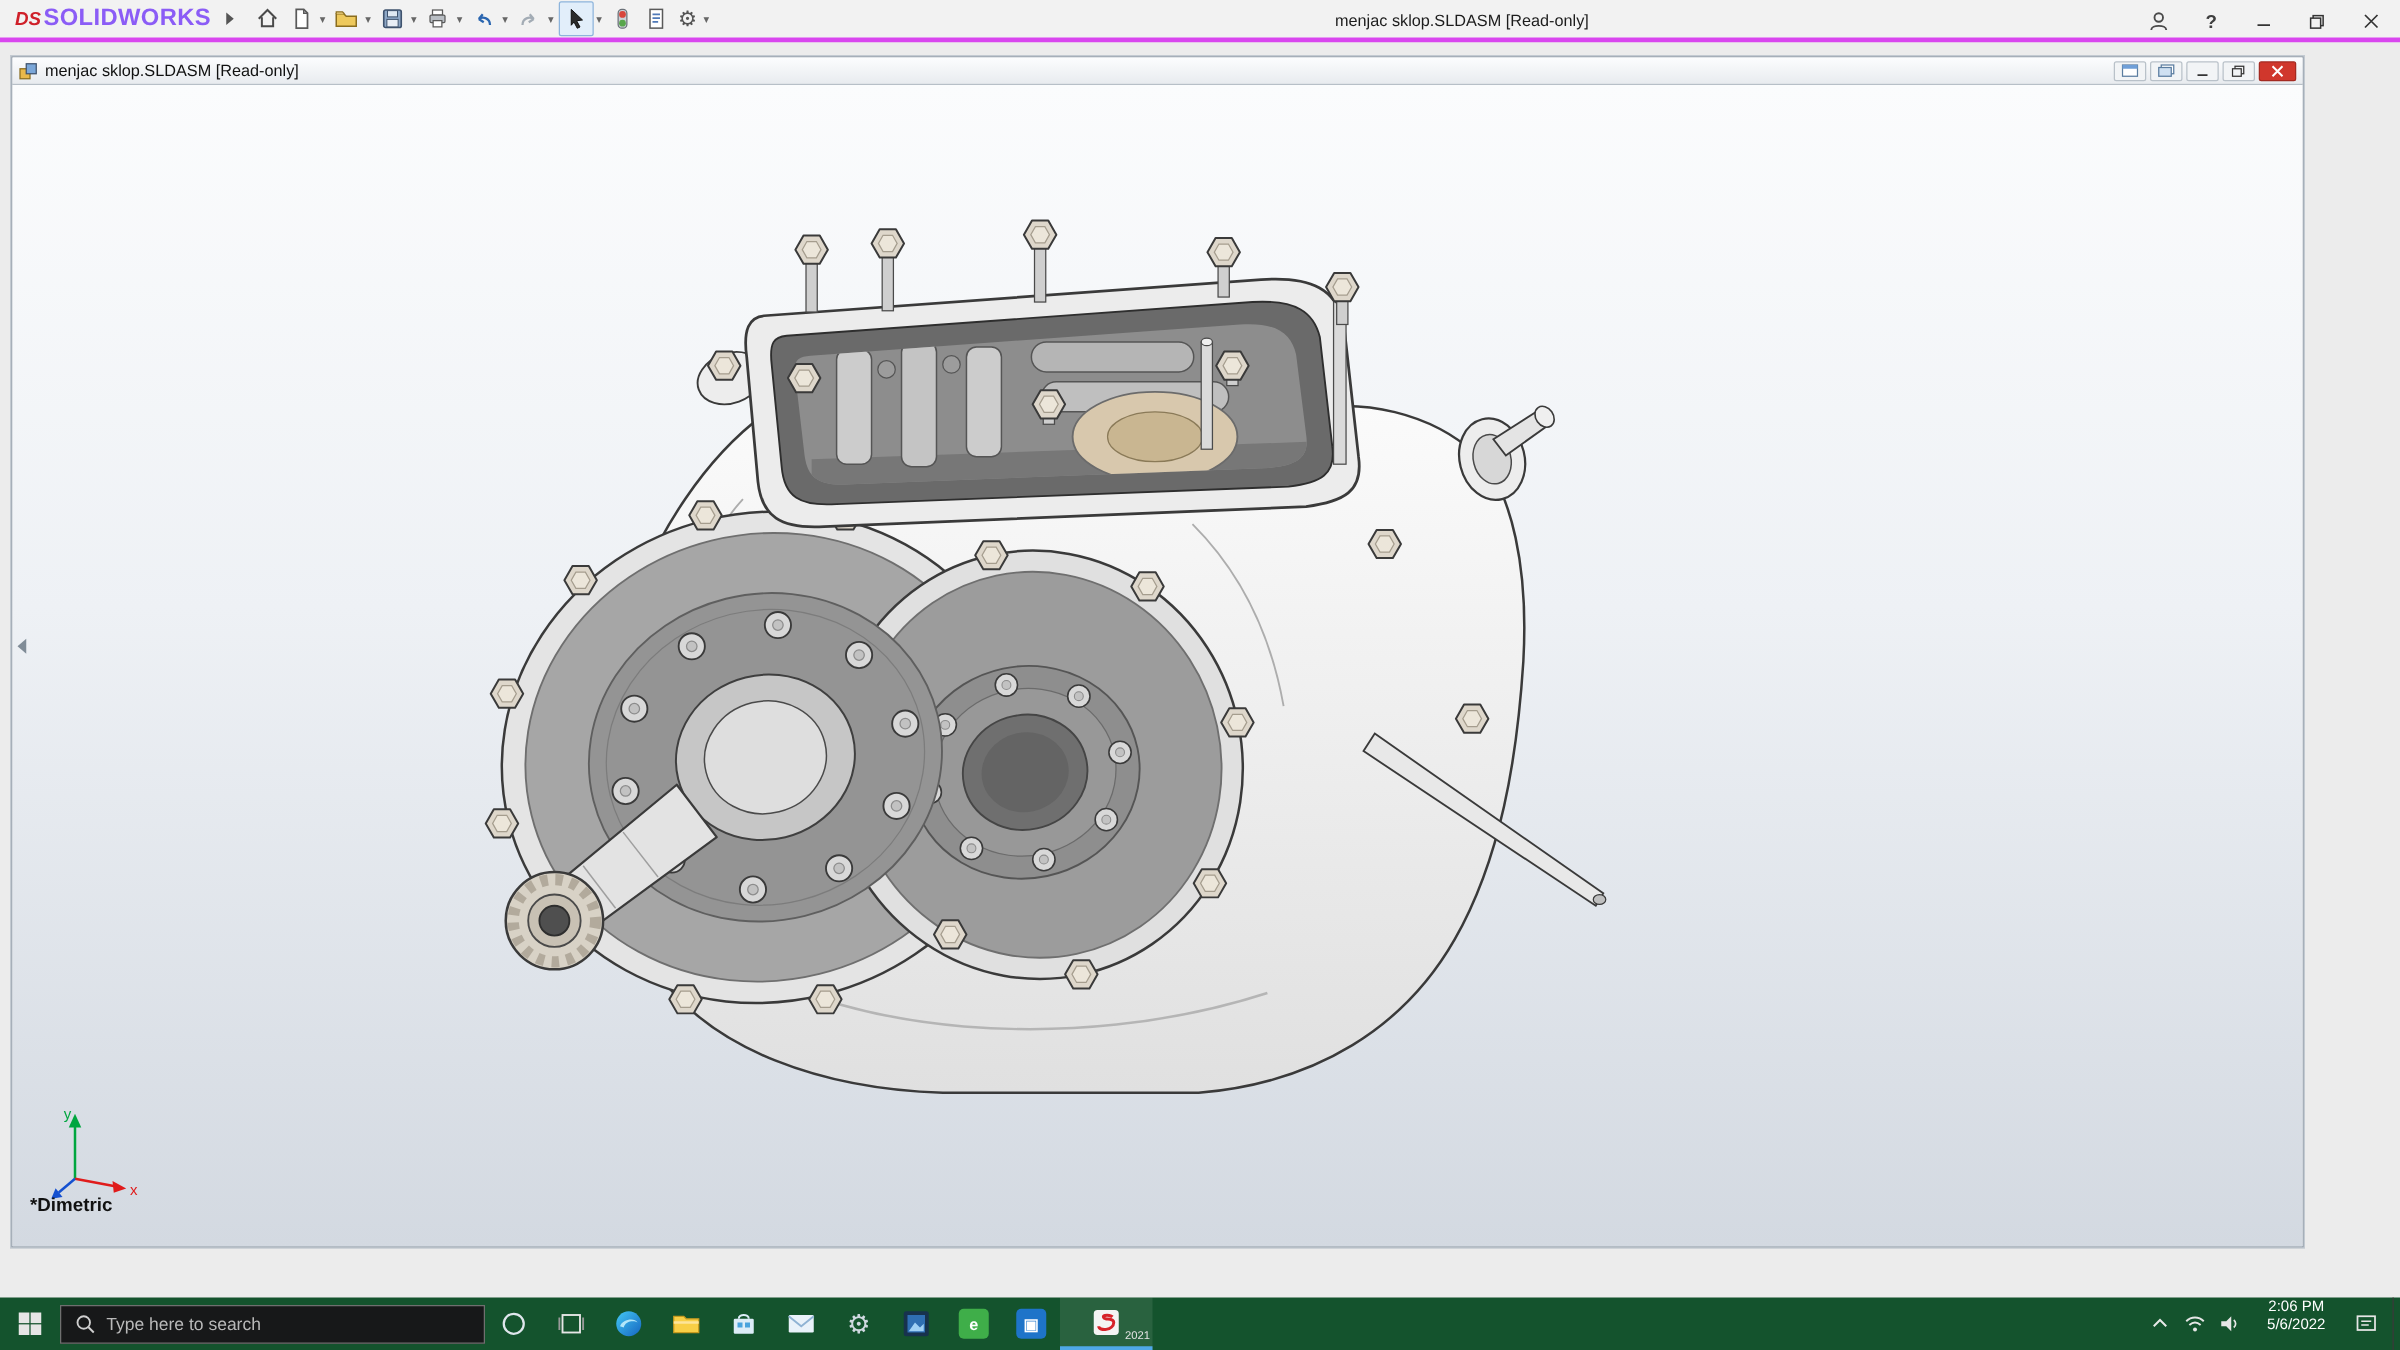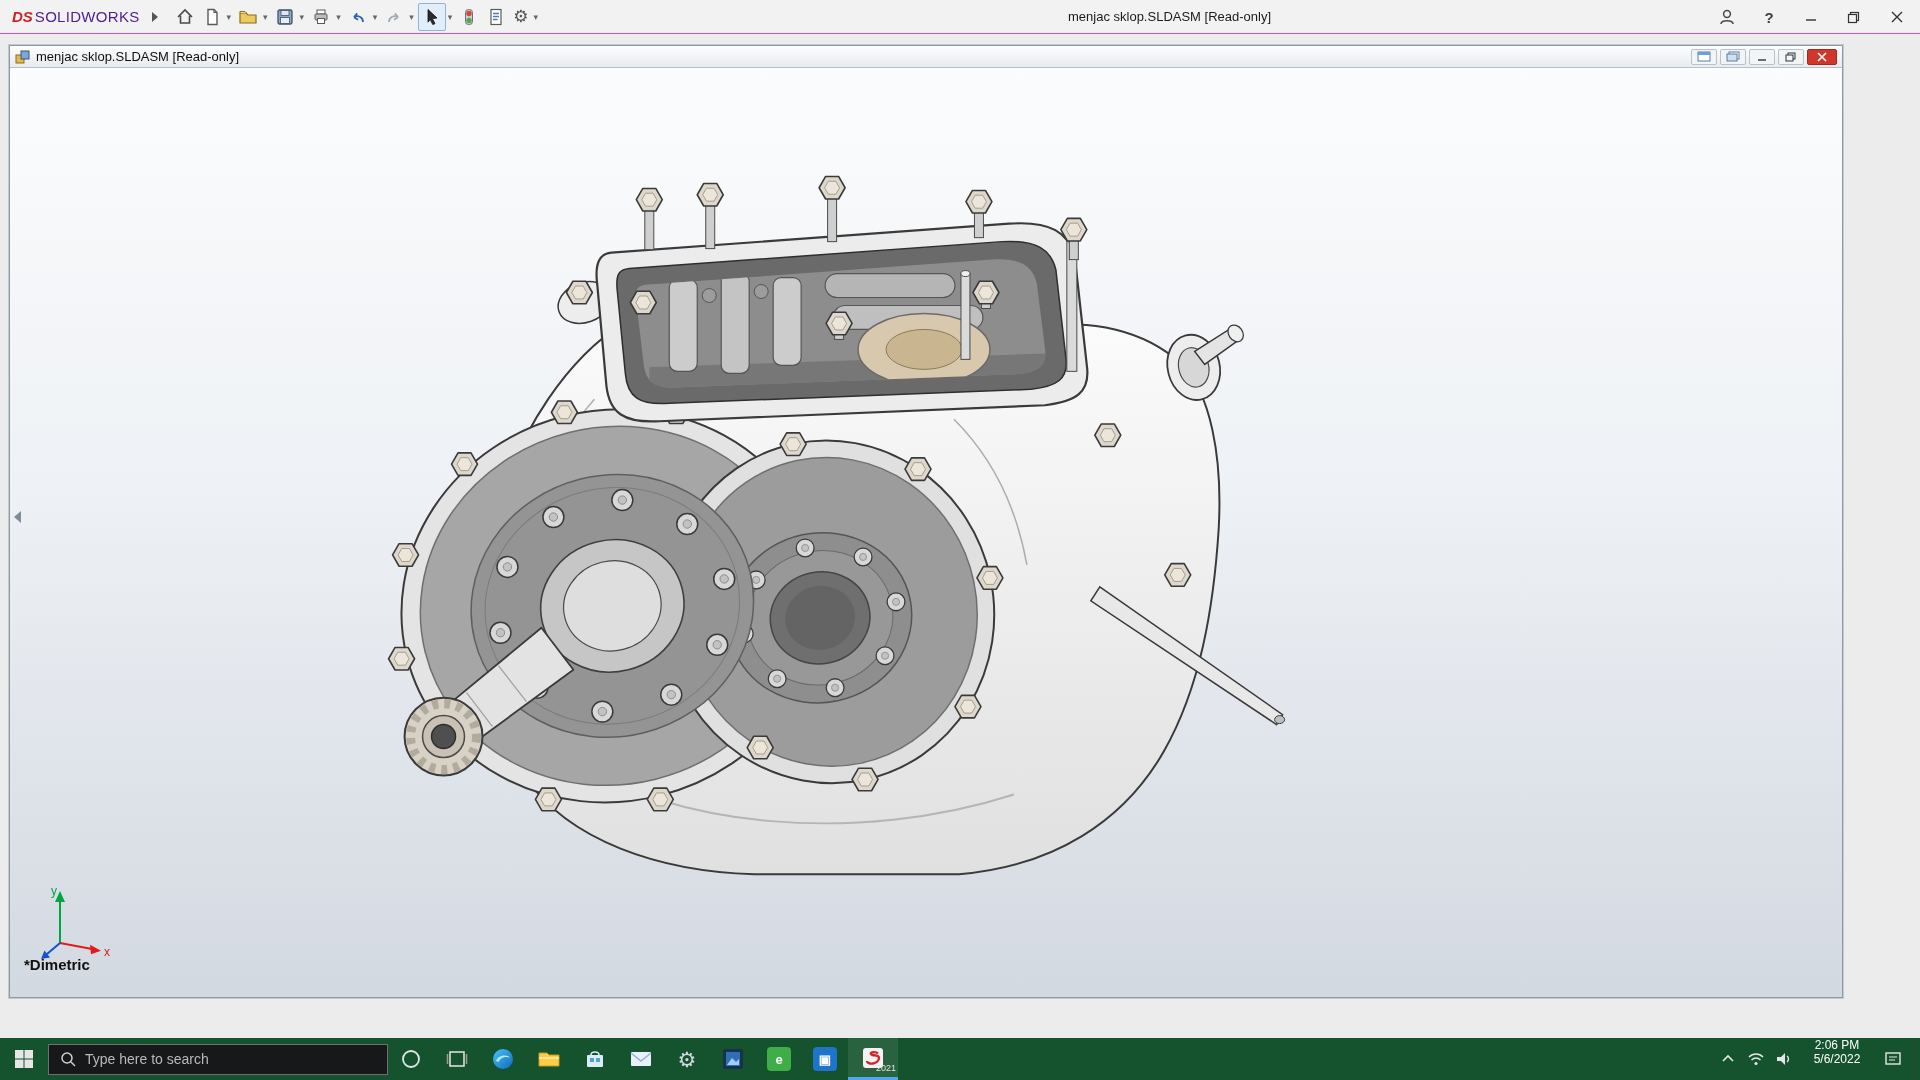--- a/index.html
+++ b/index.html
@@ -1,23 +1,23 @@
 <!DOCTYPE html>
 <html><head>
 <meta charset="utf-8">
 <style>
   *{margin:0;padding:0;box-sizing:border-box}
   html,body{width:1920px;height:1080px;overflow:hidden;font-family:"Liberation Sans",sans-serif;background:#f0f0f0}
   .app{position:relative;width:1920px;height:1080px;background:#ececec}
 
   
-  .titlebar{position:absolute;top:0;left:0;right:0;height:34px;background:#f2f2f2;border-bottom:1px solid #d946ef;display:flex;align-items:center;padding-left:12px}
+  .titlebar{position:absolute;top:0;left:0;right:0;height:34px;background:#f2f2f2;border-bottom:4px solid #d946ef;display:flex;align-items:center;padding-left:12px}
   .brand{display:flex;align-items:baseline;gap:2px}
   .brand .ds{color:#cf2029;font-weight:bold;font-style:italic;font-size:15px}
-  .brand .nm{color:#4c1d95;font-weight:normal;font-size:15px;letter-spacing:.3px}
+  .brand .nm{color:#8b5cf6;font-weight:bold;font-size:19px;letter-spacing:.3px}
   .flyout{width:0;height:0;border-left:6px solid #555;border-top:5px solid transparent;border-bottom:5px solid transparent;margin:0 14px 0 12px}
   .qat{display:flex;align-items:center;gap:1px}
   .tb-btn{height:28px;display:flex;align-items:center;justify-content:center;padding:0 3px;border-radius:2px}
   .tb-btn svg{display:block}
   .tb-btn.pressed{border:1px solid #8db4dc;background:#e2eefa}
   .caret{font-size:9px;color:#666;padding:0 3px 0 1px}
   .app-title{position:absolute;left:1068px;top:0;height:34px;line-height:34px;font-size:13px;color:#1c1c1c;white-space:nowrap}
   .tb-right{position:absolute;right:0;top:0;height:34px;display:flex;align-items:stretch}
   .winbtn{width:42px;display:flex;align-items:center;justify-content:center;color:#444}
   .winbtn.close{width:46px}
@@ -459,21 +459,21 @@
           <rect x="5" y="5" width="14" height="14" fill="#2f6fb3"></rect>
           <polygon points="6,18 11,11 15,15 18,12 18,18" fill="#9fd0f5"></polygon>
         </svg>
     </div>
     <div class="tk-app">
       <span class="appbox" style="background:#3fae49">e</span>
     </div>
     <div class="tk-app">
       <span class="appbox" style="background:#1e74c9">▣</span>
     </div>
-    <div class="tk-app active" style="width:50px">
+    <div class="tk-app active" style="width:74px">
       <svg width="24" height="24">
           <rect x="2" y="2" width="20" height="20" rx="3" fill="#f4f4f4"></rect>
           <path d="M6 15 C6 17 9 18 12 17.5 C15 17 18 15 18 12 C18 9 14 9.5 11.5 9 C9.5 8.6 9 7 11 6.4 C13 5.8 16 6.5 17 7.5" fill="none" stroke="#d6232a" stroke-width="2.4"></path>
         </svg>
       <span class="sw-badge">2021</span>
     </div>
 
     <div class="tray">
       <div class="tray-btn">
         <svg width="14" height="14">

